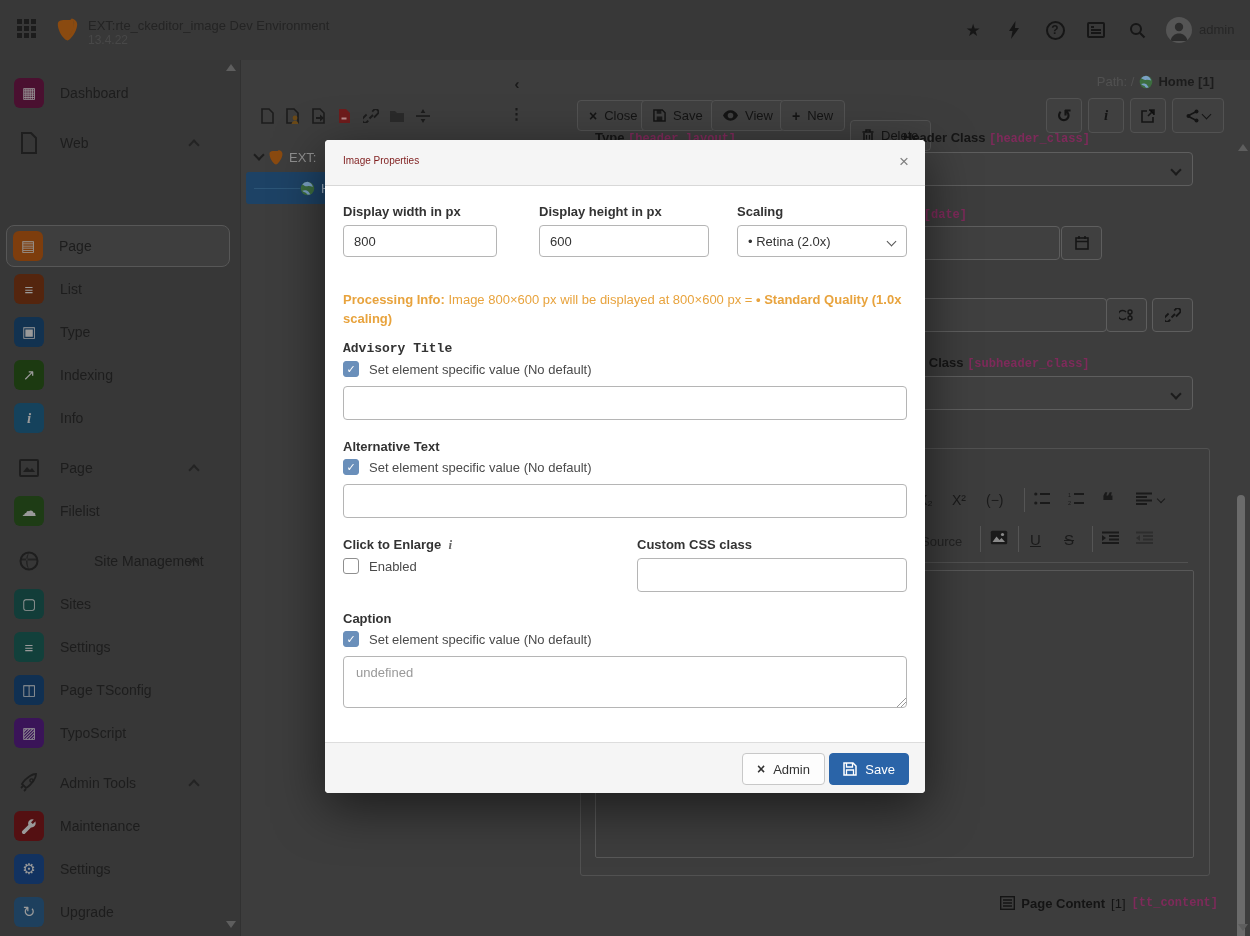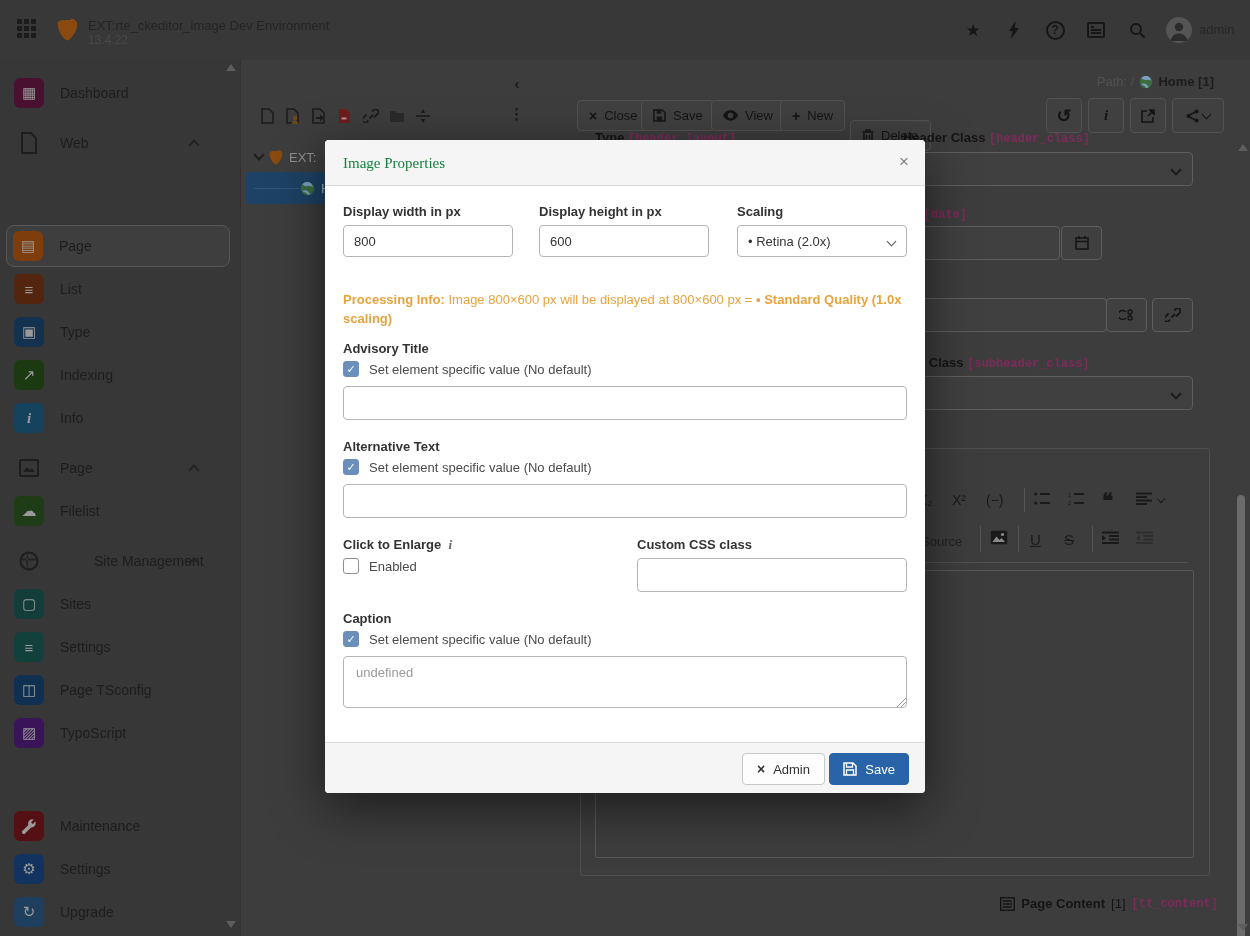--- a/index.html
+++ b/index.html
@@ -81,32 +81,32 @@
     display:flex; align-items:center; justify-content:center; color:#161616; }
   .rte-ico { position:absolute; color:#1a1a1a; font-size:14px; display:flex; align-items:center; justify-content:center; }
   .rte-sep { position:absolute; width:1px; background:#555; }
   .rte-src { position:absolute; font-size:13px; color:#222; }
   .outer-fieldset { position:absolute; left:40px; top:388px; width:630px; height:428px;
     border:1px solid #515151; border-radius:3px; }
   .rte-box { position:absolute; left:55px; top:510px; width:599px; height:288px; border:1px solid #585858;
     border-radius:2px; }
   .rte-toolbar-line { position:absolute; background:#515151; }
   .pc-label { position:absolute; right:32px; top:836px; font-size:13px; color:#141414; display:flex;
-    align-items:center; gap:6px;padding-left:31px; }
+    align-items:flex-start; gap:6px;padding-left:31px; }
   .pc-label b { font-weight:bold; }
   .scrollbar { position:absolute; right:2px; top:80px; width:10px; height:796px; }
   .scroll-thumb { position:absolute; right:3px; top:355px; width:8px; height:490px; background:#6b6b6b;
     border-radius:4px; }
 
   
   .modal { position:absolute; left:325px; top:140px; width:600px; height:653px; background:#fff;
     border-radius:4px; box-shadow:0 14px 50px rgba(0,0,0,0.55); z-index:10; }
   .modal-header { position:absolute; left:0; top:0; width:100%; height:46px; background:#f5f5f5;
     border-bottom:1px solid #d8d8d8; border-radius:4px 4px 0 0; }
-  .modal-title { position:absolute; left:18px; top:15px; font-size:15px; color:#15803d;font-family:Liberation Serif, serif; }
+  .modal-title { position:absolute; left:18px; top:15px; font-size:10px; color:#7f1d1d; }
   .modal-close { position:absolute; right:16px; top:12px; font-size:17px; color:#808080; cursor:default; }
   .m-label { position:absolute; font-size:13px; font-weight:bold; color:#333; white-space:nowrap; }
   .m-input { position:absolute; height:32px; background:#fff; border:1px solid #b5b5b5; border-radius:4px;
     font-size:13px; color:#333; padding:0 10px; font-family:"Liberation Sans", sans-serif; }
   .m-select { position:absolute; height:32px; background:#fff; border:1px solid #b5b5b5; border-radius:4px;
     font-size:13px; color:#333; display:flex; align-items:center; padding:0 10px; }
   .m-sel-chev { position:absolute; right:11px; top:12px; width:7px; height:7px; border-left:1.5px solid #555;
     border-bottom:1.5px solid #555; transform:rotate(-45deg); }
   .proc-info { position:absolute; left:18px; top:150px; width:564px; font-size:13px; line-height:19px;
     color:#e8a33d; }
@@ -298,20 +298,31 @@
       <span class="lbl">Page TSconfig</span>
     </div>
 
     <div class="side-item" style="top:652px;">
       <span class="tile" style="background-color: rgb(58, 20, 88);">
           <i style="font-style:normal">▨</i>
         </span>
       <span class="lbl">TypoScript</span>
     </div>
 
+    <div class="side-item" style="top:702px;">
+      <span class="outline-ico">
+        <svg width="20" height="20" viewBox="0 0 20 20">
+            <path fill="none" stroke="#1e1e1e" stroke-width="1.8" d="M11 3c3-2 6-2 6-2s0 3-2 6-6 7-8 8l-4-4c1-2 5-6 8-8z"></path>
+            <circle cx="12.5" cy="7.5" r="1.6" fill="none" stroke="#1e1e1e" stroke-width="1.4"></circle>
+            <path stroke="#1e1e1e" stroke-width="1.8" d="m4 13-2 2m5 1-2 2"></path>
+          </svg>
+      </span>
+      <span class="lbl">Admin Tools</span>
+      <span class="chev-up"></span>
+    </div>
 
     <div class="side-item" style="top:745px;">
       <span class="tile" style="background-color: rgb(84, 16, 18);">
         <svg width="16" height="16" viewBox="0 0 16 16">
             <path fill="#9a9a9a" d="M14.5 3.2 11.8 6 10 4.2l2.8-2.7A4.2 4.2 0 0 0 7.4 6.9L1.5 12.8a1.8 1.8 0 1 0 2.6 2.6l5.9-5.9a4.2 4.2 0 0 0 4.5-5.3z"></path>
           </svg>
       </span>
       <span class="lbl">Maintenance</span>
     </div>
 
@@ -590,36 +601,36 @@
     </div>
   </div>
 
   <div class="modal">
     <div class="modal-header">
       <div class="modal-title">Image Properties</div>
       <div class="modal-close">×</div>
     </div>
 
     <div class="m-label" style="left:18px; top:64px;">Display width in px</div>
-    <input class="m-input" style="left: 18px; top: 85px; width: 170px;" value="800">
+    <input class="m-input" style="left: 18px; top: 85px; width: 154px;" value="800">
 
     <div class="m-label" style="left:214px; top:64px;">Display height in px</div>
     <input class="m-input" style="left: 214px; top: 85px; width: 170px;" value="600">
 
     <div class="m-label" style="left:412px; top:64px;">Scaling</div>
     <div class="m-select" style="left:412px; top:85px; width:170px;">
       <span>• Retina (2.0x)</span>
       <span class="m-sel-chev"></span>
     </div>
 
     <div class="proc-info">
       <b>Processing Info:</b><span> Image 800×600 px will be displayed at 800×600 px = </span><b>• Standard Quality (1.0x scaling)</b>
     </div>
 
-    <div class="m-label" style="left:18px; top:201px;">Advisory Title</div>
+    <div class="m-label" style="left:18px; top:201px;font-family:Liberation Mono, monospace;">Advisory Title</div>
     <div class="chk-row" style="left:18px; top:221px;">
       <span class="chk checked">
           <span>✓</span>
         </span>
       <span class="chk-lbl">Set element specific value (No default)</span>
     </div>
     <input class="m-input" style="left: 18px; top: 246px; width: 564px; height: 34px;" value="">
 
     <div class="m-label" style="left:18px; top:299px;">Alternative Text</div>
     <div class="chk-row" style="left:18px; top:319px;">

